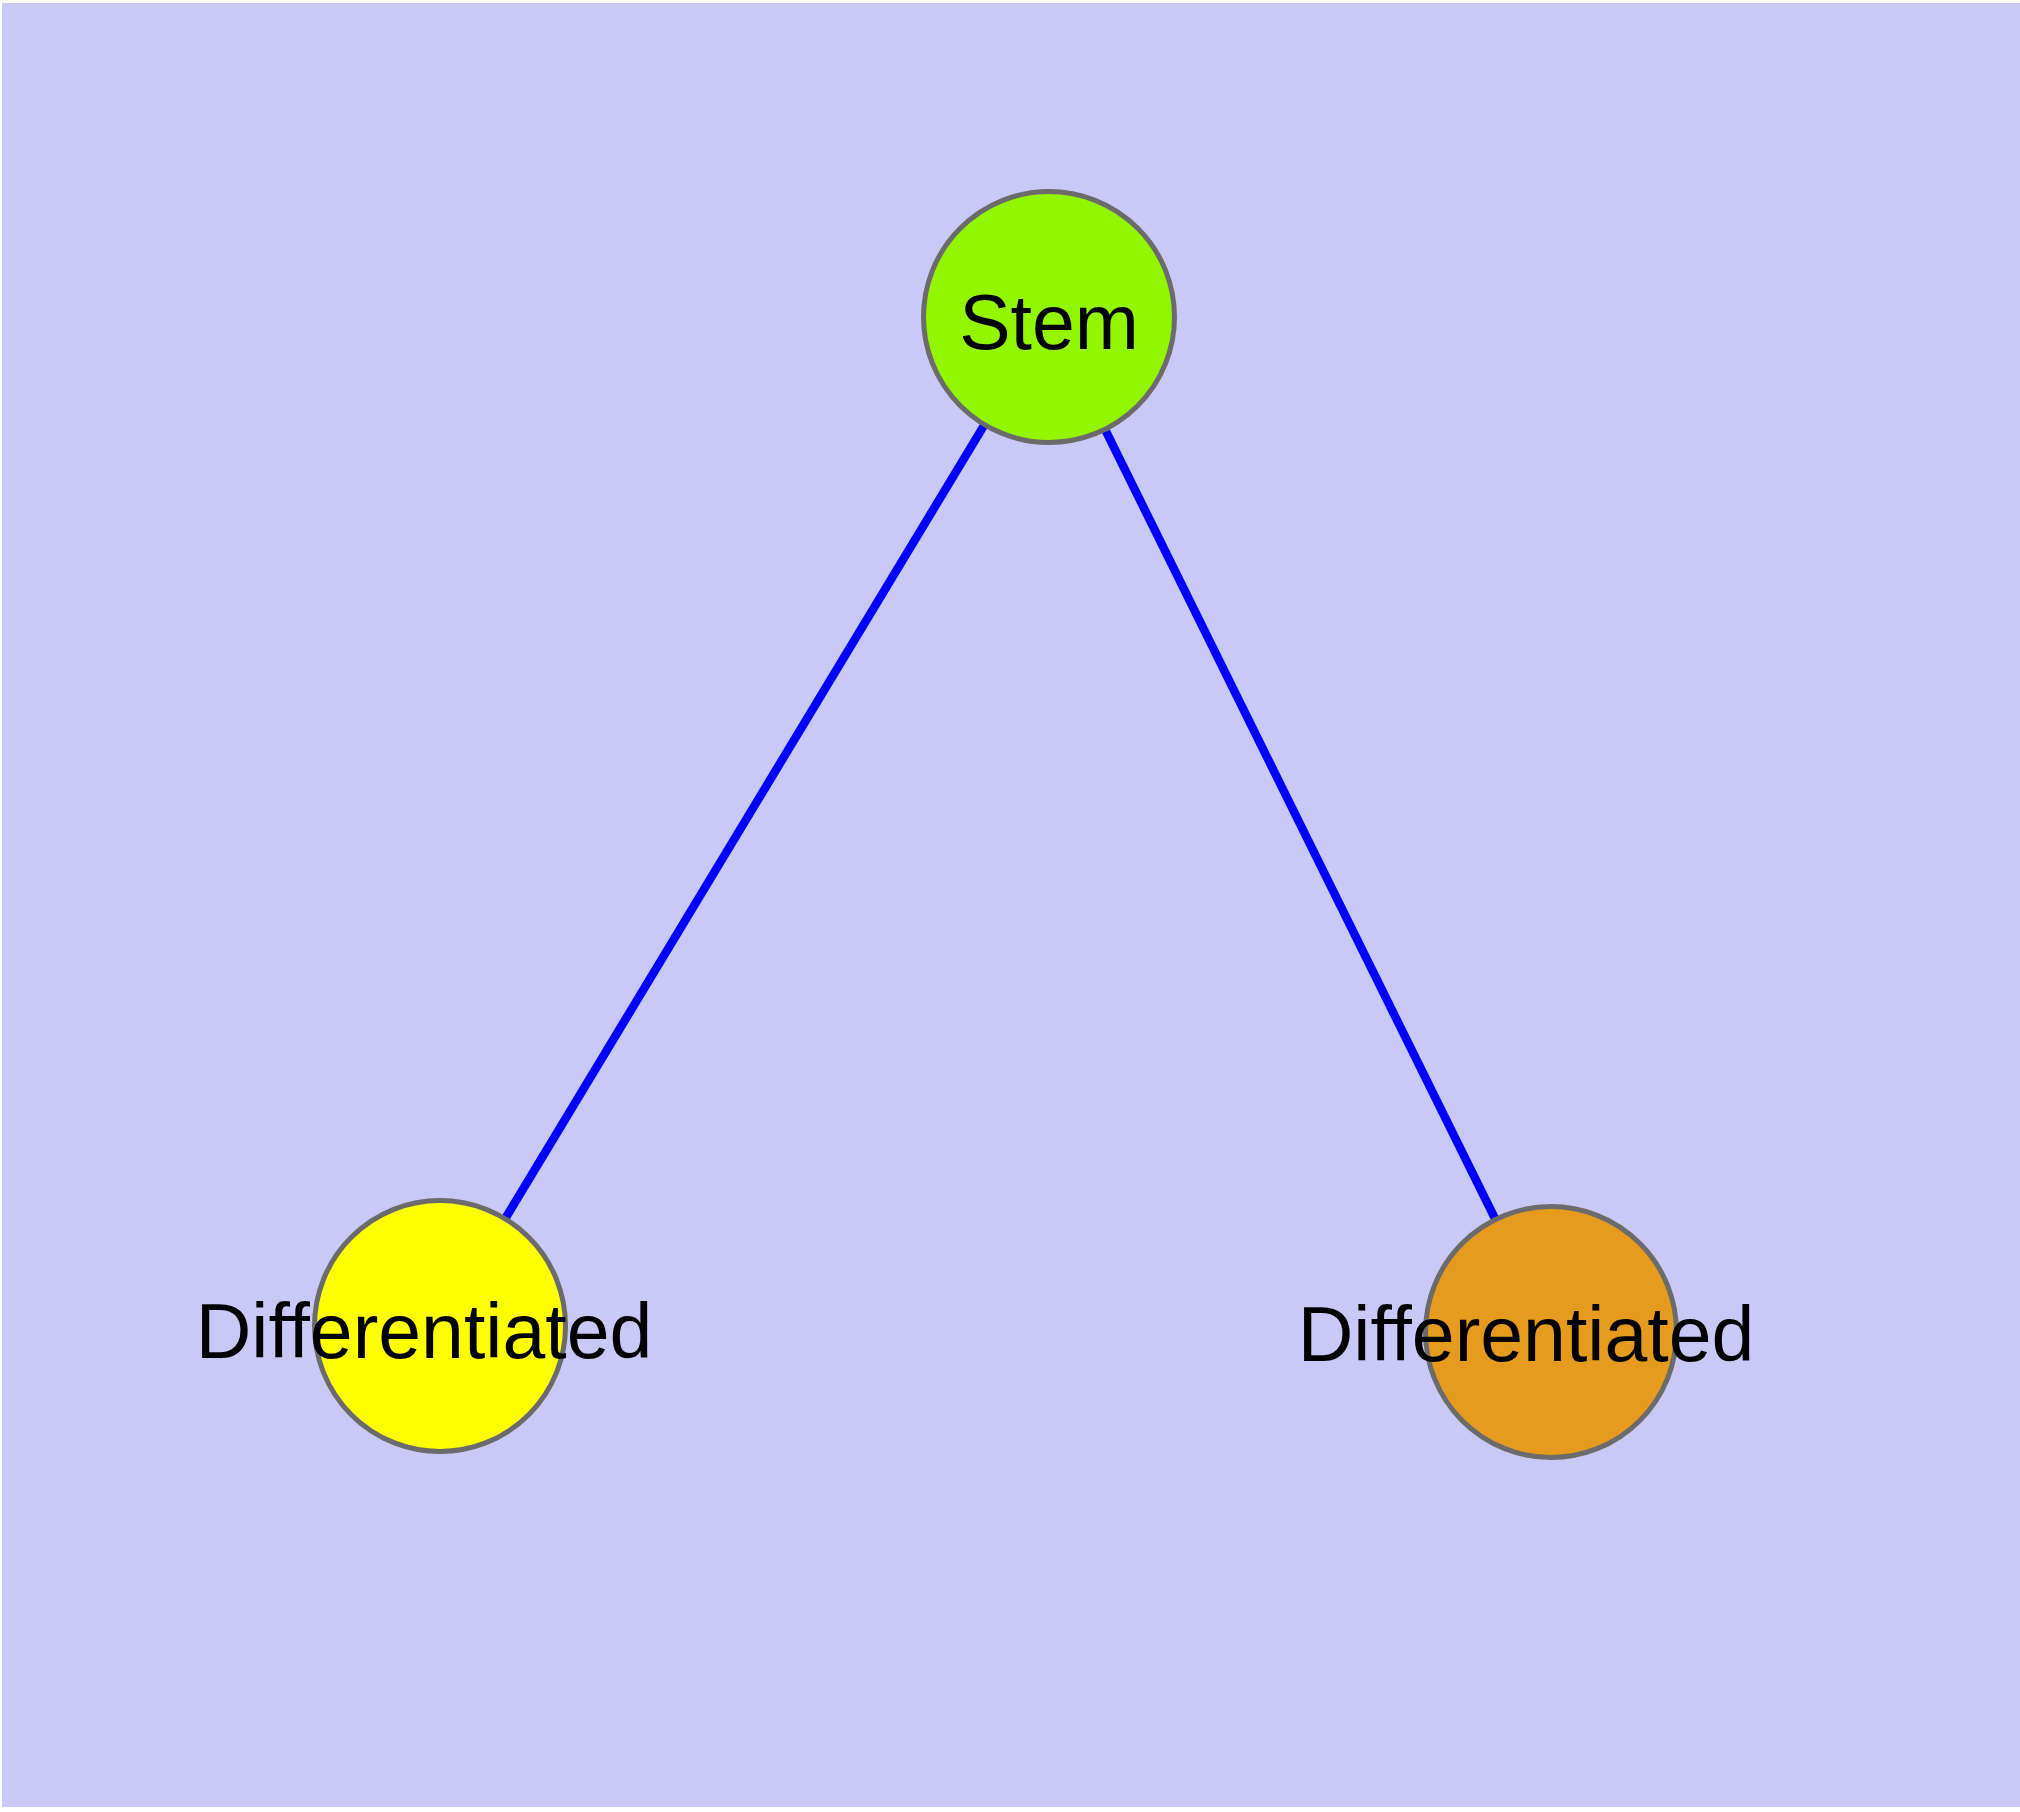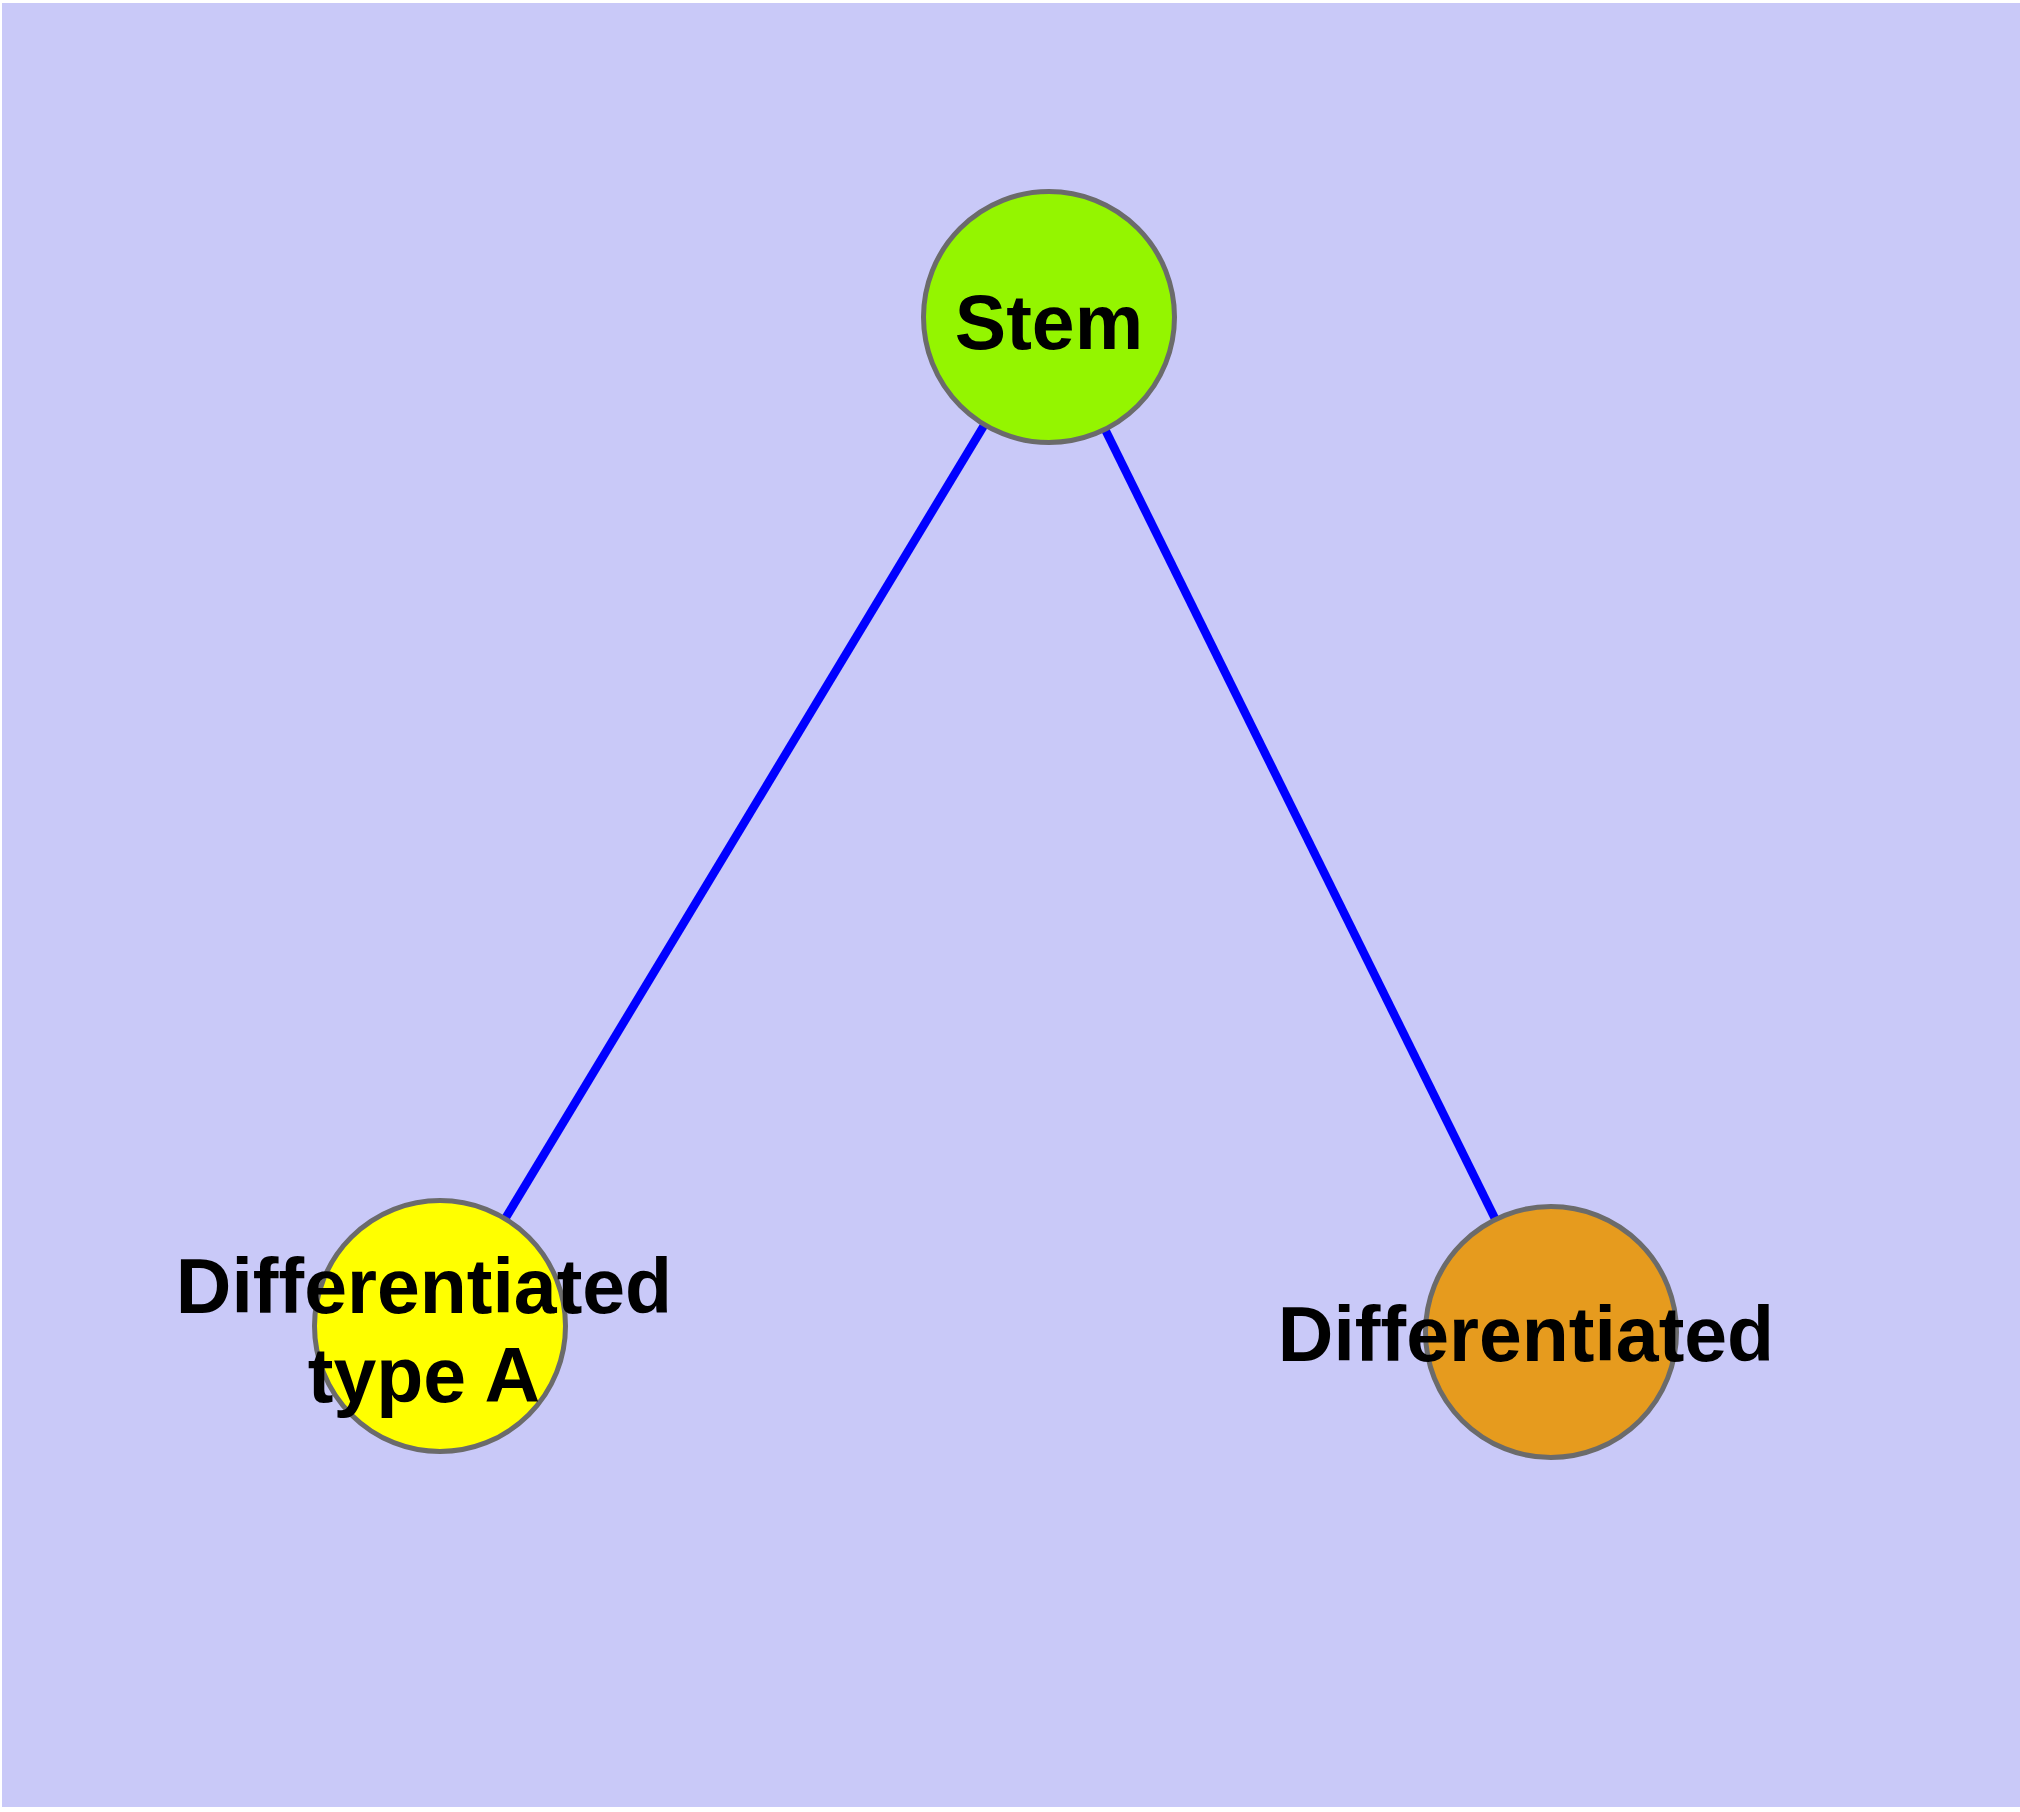--- a/index.html
+++ b/index.html
@@ -35,24 +35,24 @@
     border: 5.1px solid #6b6b6b;
     border-radius: 50%;
   }
   .node-stem   { left: 921px; top: 189px;  background: #94f500; }
   .node-type-a { left: 312px;  top: 1198px; background: #ffff00; }
   .node-type-b { left: 1423px; top: 1204px; background: #e69b1e; }
   .node-label {
     position: absolute;
     transform: translate(-50%, -50%);
     color: #000000;
-    font-weight: bold;
+    font-weight: normal;
     font-size: 77px;
     line-height: 89px;
-    text-align: center;
+    text-align: left;
     white-space: nowrap;
   }
   .label-stem   { left: 1049px; top: 322px; }
   .label-type-a { left: 424px;  top: 1331px; }
   .label-type-b { left: 1526px; top: 1334px; }
   .node-label span { display: block; }
 </style>
 </head>
 <body>
 
@@ -68,21 +68,20 @@
   <div class="node node-stem" style="background-color: rgb(148, 245, 0);"></div>
 
   <div class="node node-type-a" style="background-color: rgb(255, 255, 0);"></div>
 
   <div class="node node-type-b" style="background-color: rgb(230, 155, 30);"></div>
 
   <div class="node-label label-stem">Stem</div>
 
   <div class="node-label label-type-a">
     <span>Differentiated</span>
-    <span>type A</span>
   </div>
 
   <div class="node-label label-type-b">
     <span>Differentiated</span>
   </div>
 
 </div>
 
 
 </body></html>

